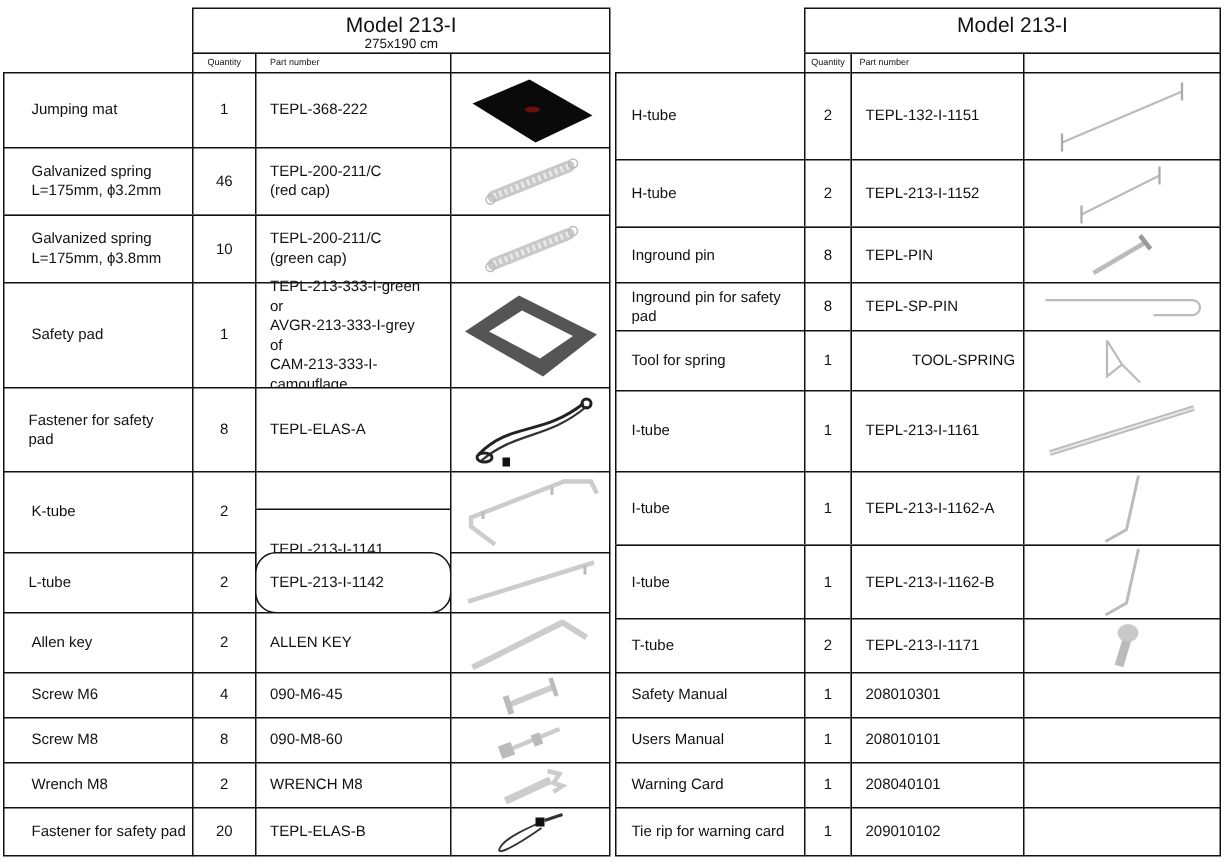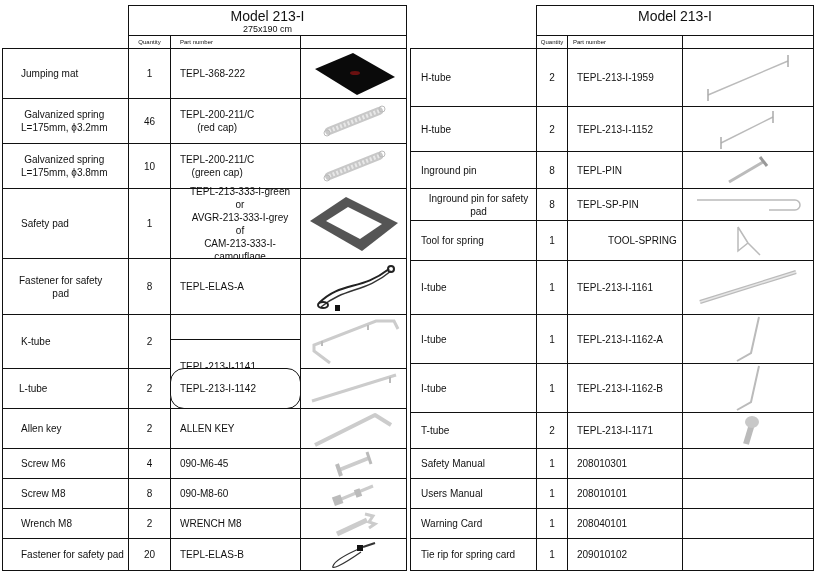--- a/index.html
+++ b/index.html
@@ -8,21 +8,21 @@
   .tbl { position: absolute; }
   .hdr { position: absolute; border: 1.5px solid #111; box-sizing: border-box; text-align: center; background:#fff; }
   .hdr .title { font-size: 14px; margin-top: 2px; line-height: 16px; }
   .hdr .sub { font-size: 9px; line-height: 11px; }
   .cell { position: absolute; box-sizing: border-box; border: 1px solid #111; background:#fff;
           font-size: 10px; line-height: 13px; display: flex; align-items: center; }
   .cell.label { padding-left: 16px; }
   .cell.qty { justify-content: center; }
   .cell.part { padding-left: 9px; }
   .cell.img { justify-content: center; }
-  .multiline { white-space: pre-line; text-align: center; }
+  .multiline { white-space: pre-line; }
   svg { display: block; }
 </style>
 </head>
 <body>
 
 <div class="tbl">
   <div class="hdr" style="left:128px; top:5px; width:279px; height:31px;">
     <div class="title">Model 213-I</div>
     <div class="sub">275x190 cm</div>
   </div>
@@ -220,21 +220,21 @@
     <span style="font-size:6px;">Quantity</span>
   </div>
   <div class="cell" style="left:567px; top:35px; width:116px; height:14px; padding-left:5px;">
     <span style="font-size:6px;">Part number</span>
   </div>
   <div class="cell" style="left:682px; top:35px; width:132px; height:14px;"></div>
   <div id="right-rows">
       <div>
         <div class="cell label multiline" style="left:410px; top:48px; width:127px; height:59px; padding-left:10px;">H-tube</div>
         <div class="cell qty" style="left:536px; top:48px; width:32px; height:59px;">2</div>
-        <div class="cell part multiline" style="left:567px; top:48px; width:116px; height:59px; white-space:pre-line; overflow:visible;">TEPL-213-I-1959</div>
+        <div class="cell part multiline" style="left:567px; top:48px; width:116px; height:59px; white-space:pre-line; overflow:visible;">TEPL-132-I-1151</div>
         <div class="cell img" style="left:682px; top:48px; width:132px; height:59px;">
           <span>
             <svg width="100" height="50" viewBox="0 0 100 50">
               <line x1="10" y1="42" x2="90" y2="8" stroke="#bbb" stroke-width="1.5"></line>
               <line x1="10" y1="36" x2="10" y2="48" stroke="#aaa" stroke-width="1.5"></line>
               <line x1="90" y1="2" x2="90" y2="14" stroke="#aaa" stroke-width="1.5"></line>
             </svg>
           </span>
         </div>
       </div>
@@ -351,19 +351,19 @@
         <div class="cell part multiline" style="left:567px; top:478px; width:116px; height:31px; white-space:pre-line; overflow:visible;">208010101</div>
         <div class="cell img" style="left:682px; top:478px; width:132px; height:31px;"></div>
       </div>
       <div>
         <div class="cell label multiline" style="left:410px; top:508px; width:127px; height:31px; padding-left:10px;">Warning Card</div>
         <div class="cell qty" style="left:536px; top:508px; width:32px; height:31px;">1</div>
         <div class="cell part multiline" style="left:567px; top:508px; width:116px; height:31px; white-space:pre-line; overflow:visible;">208040101</div>
         <div class="cell img" style="left:682px; top:508px; width:132px; height:31px;"></div>
       </div>
       <div>
-        <div class="cell label multiline" style="left:410px; top:538px; width:127px; height:33px; padding-left:10px;">Tie rip for spring card</div>
+        <div class="cell label multiline" style="left:410px; top:538px; width:127px; height:33px; padding-left:10px;">Tie rip for warning card</div>
         <div class="cell qty" style="left:536px; top:538px; width:32px; height:33px;">1</div>
         <div class="cell part multiline" style="left:567px; top:538px; width:116px; height:33px; white-space:pre-line; overflow:visible;">209010102</div>
         <div class="cell img" style="left:682px; top:538px; width:132px; height:33px;"></div>
       </div>
     </div>
 </div>
 
 </body></html>

